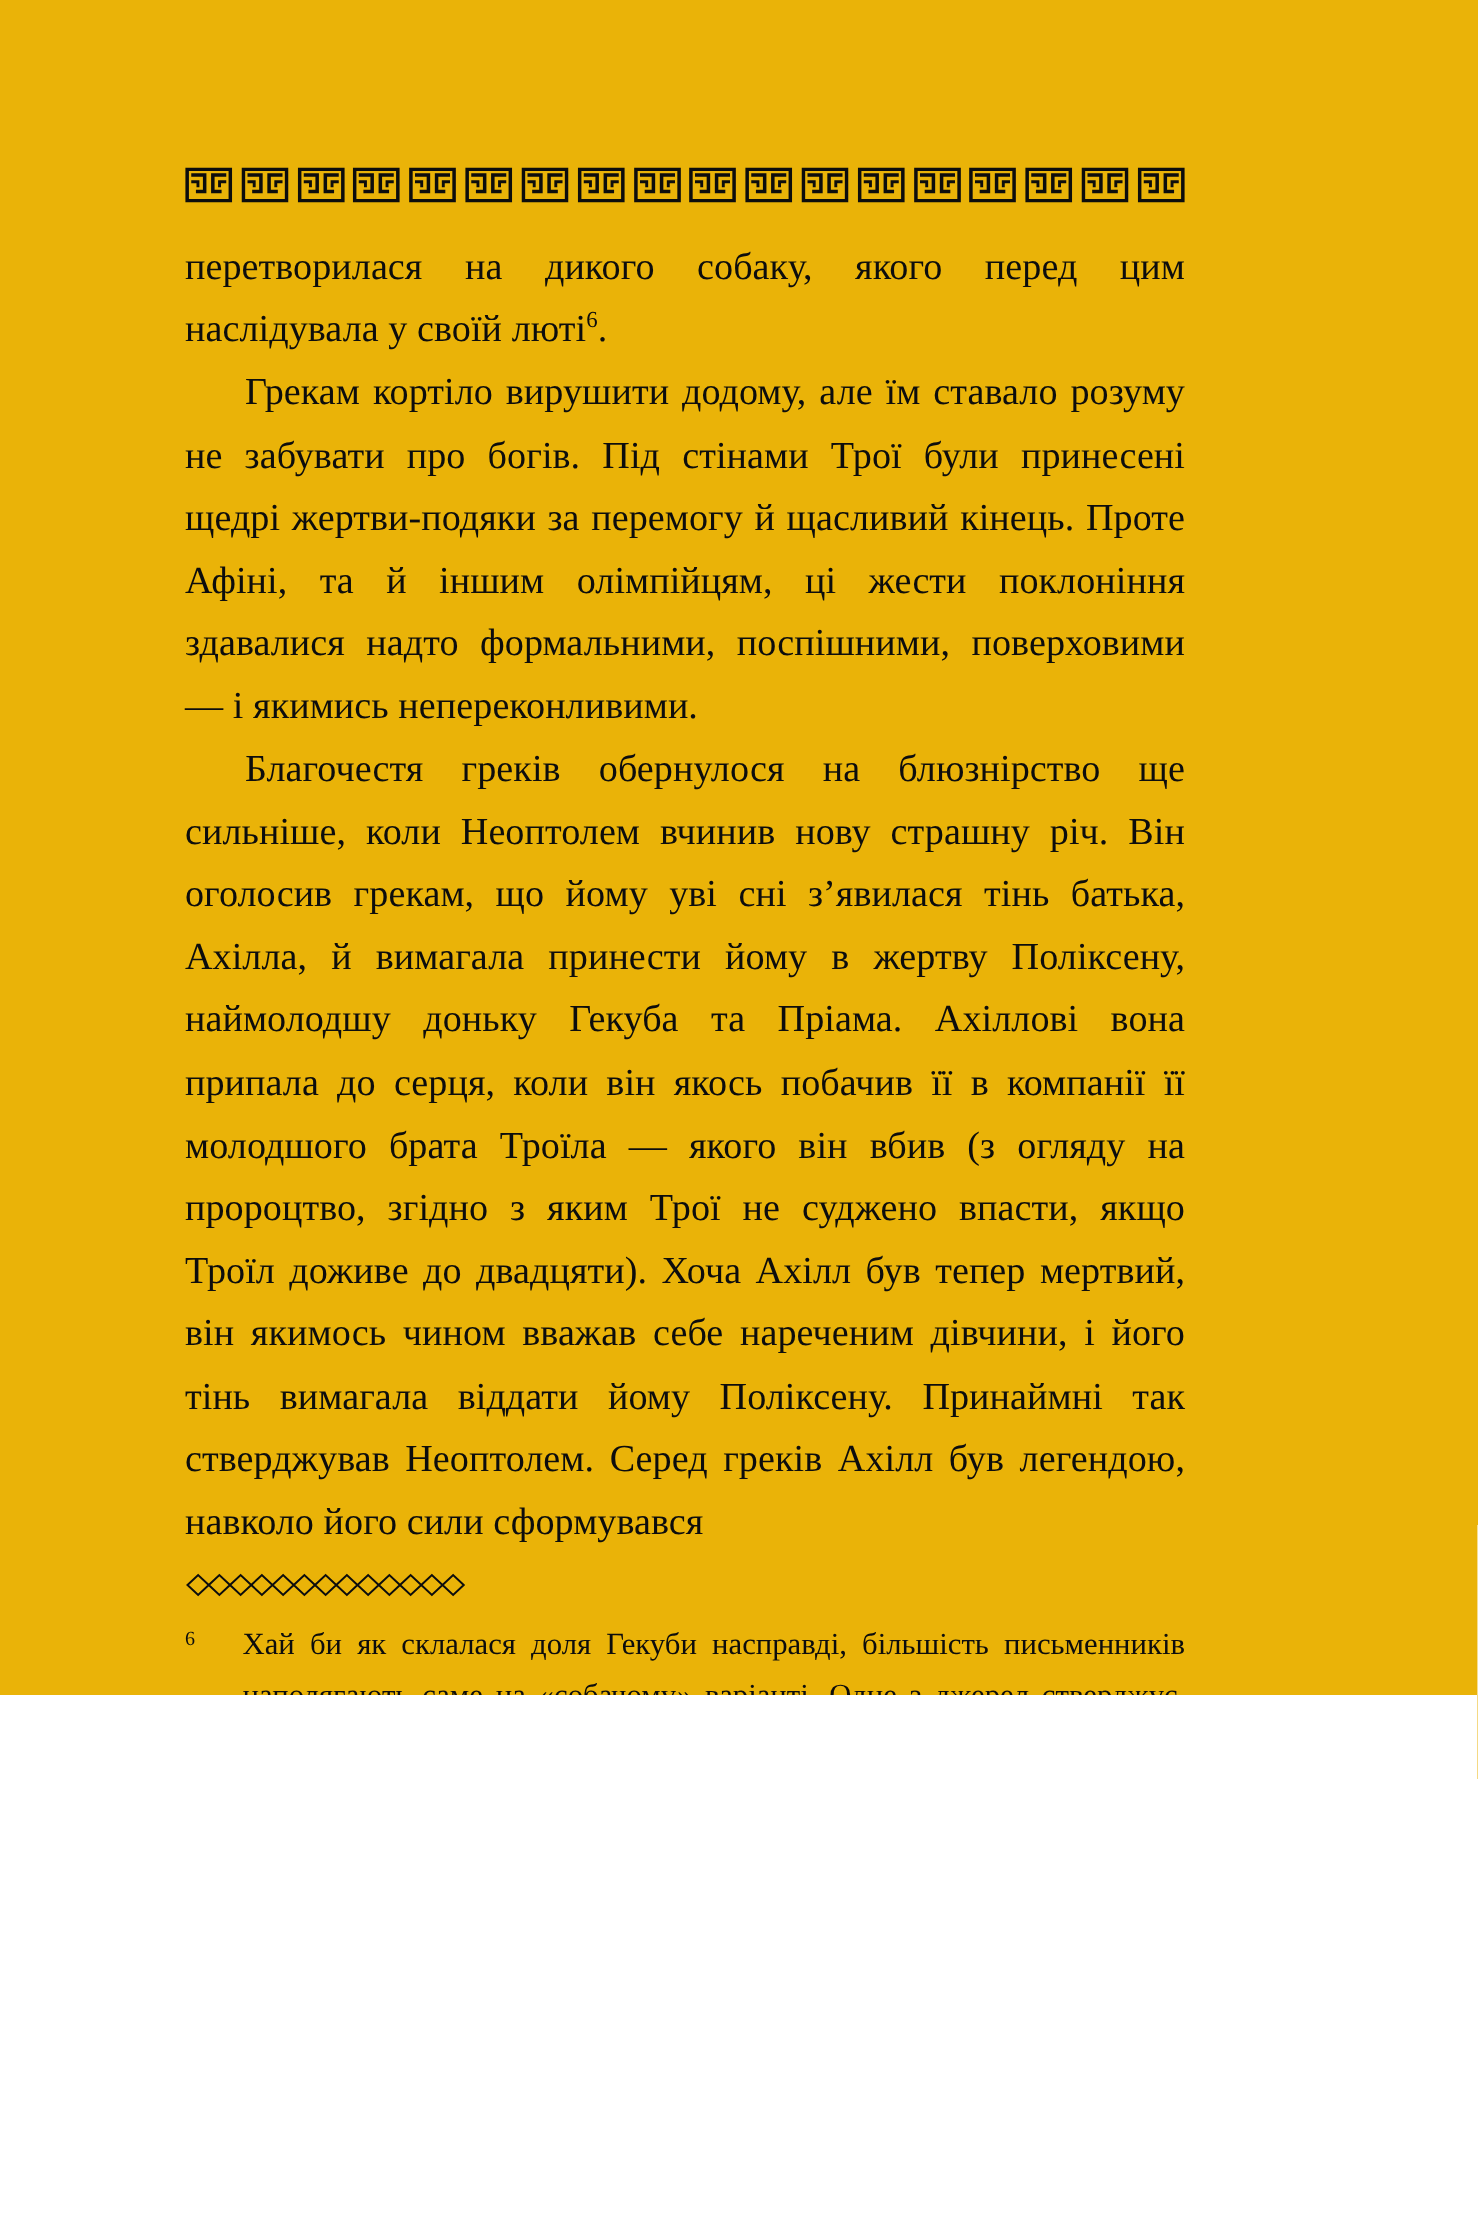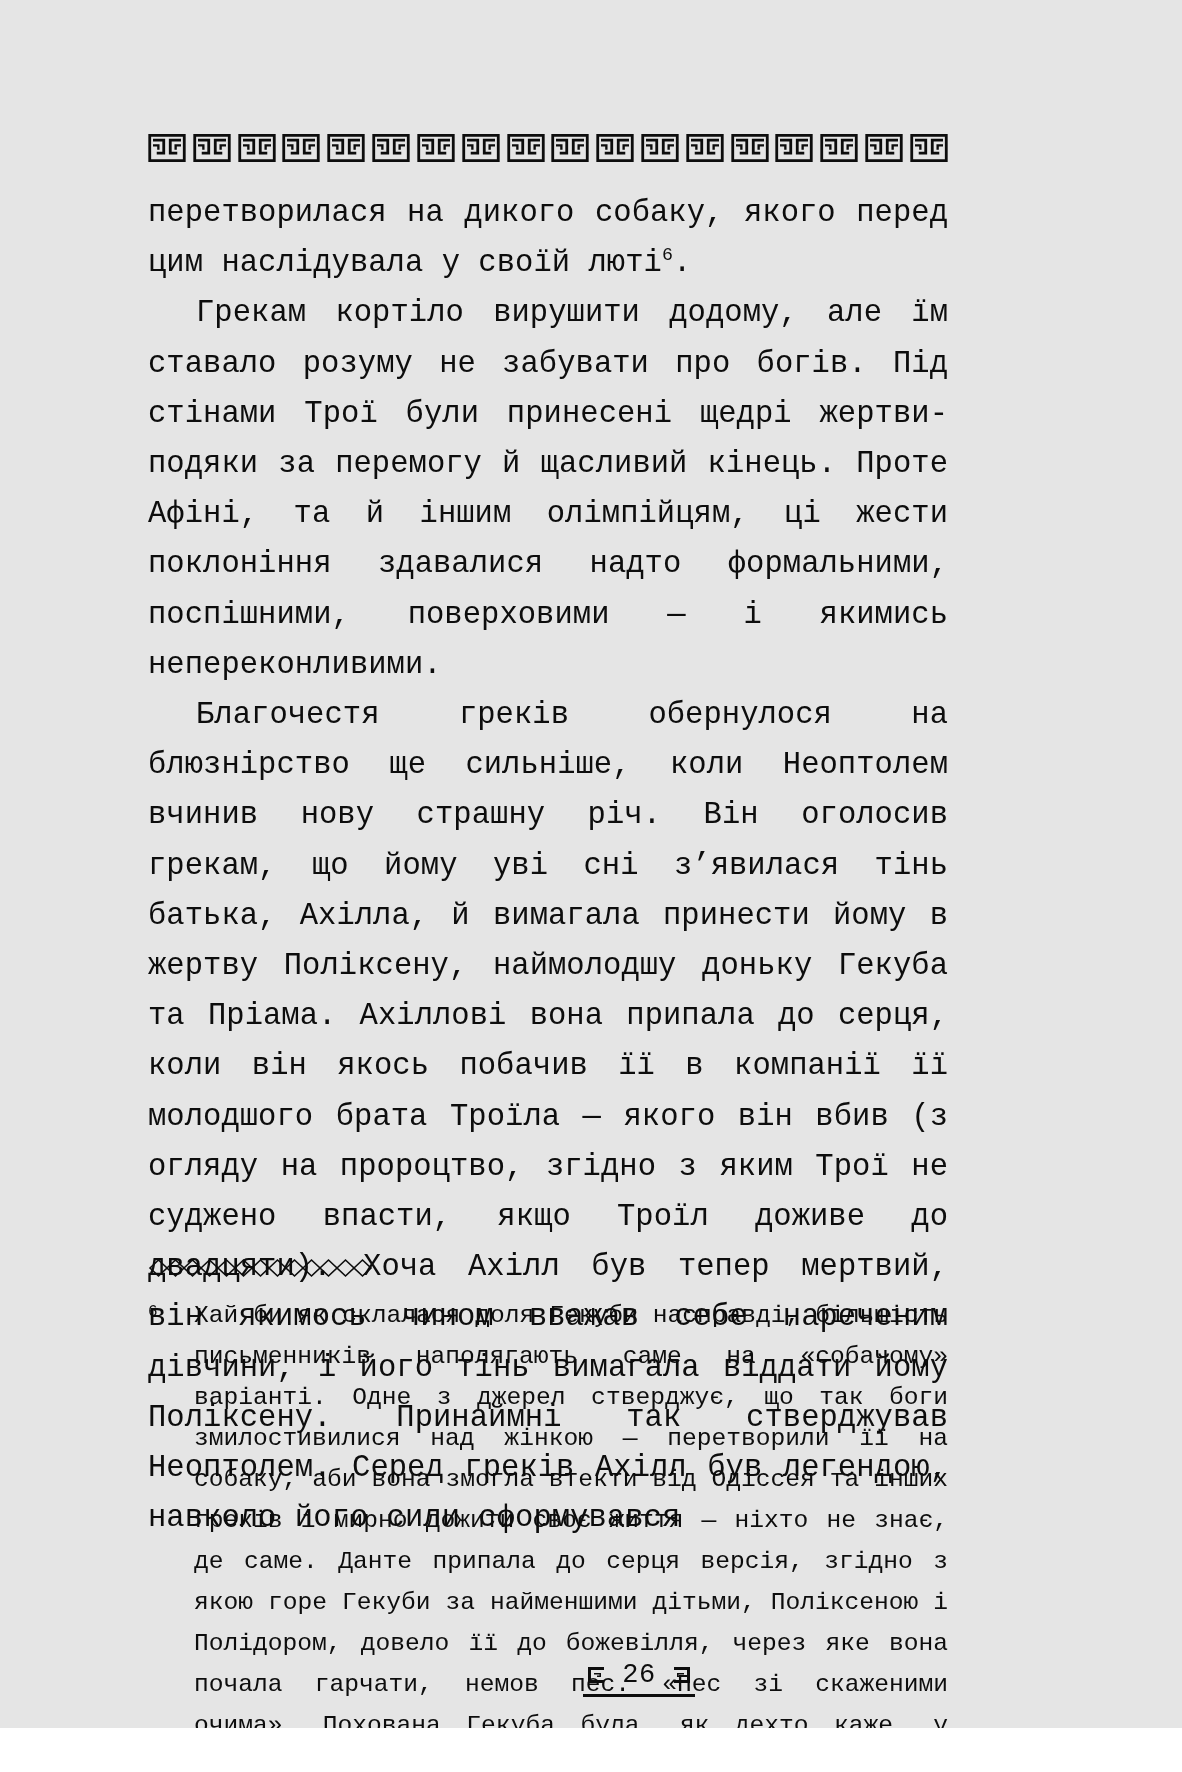--- a/index.html
+++ b/index.html
@@ -3,25 +3,25 @@
 <meta charset="utf-8">
 <style>
   html, body {
     margin: 0;
     padding: 0;
     background: #ffffff;
   }
   .page {
     position: relative;
     width: 1182px;
-    height: 1728px;
+    height: 1356px;
     margin: 0 auto;
-    background: #e5e5e5;
+    background: #eab308;
     box-sizing: border-box;
-    font-family: Liberation Mono, monospace;
+    font-family: Liberation Serif, serif;
     color: #0d0d0d;
     overflow: hidden;
   }
 
   
   .header-ornament {
     position: absolute;
     left: 148px;
     top: 132px;
     width: 800px;

